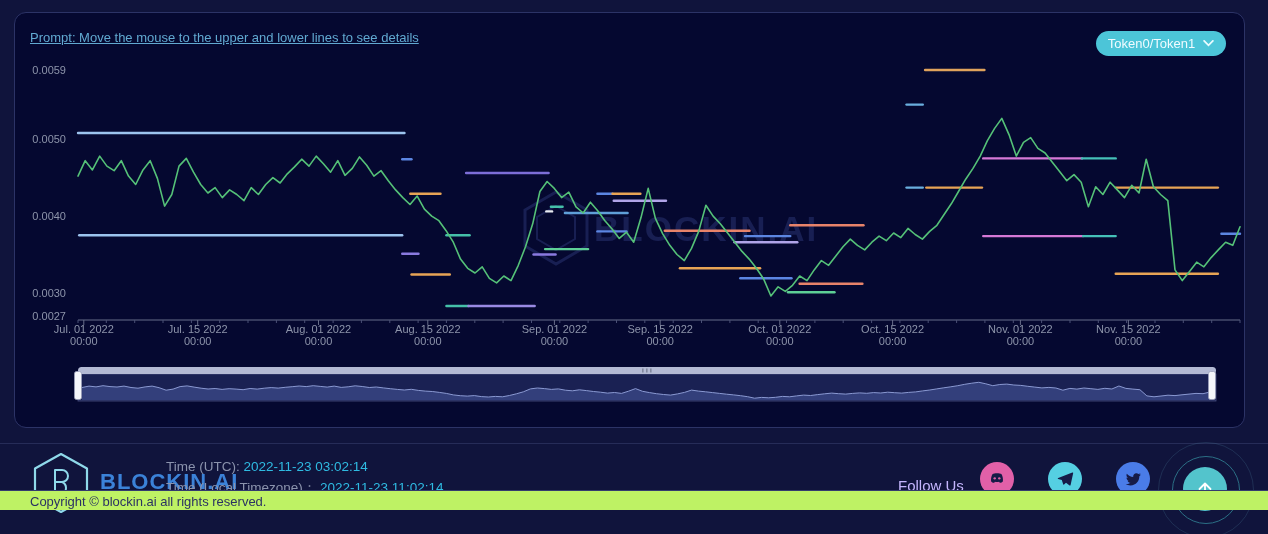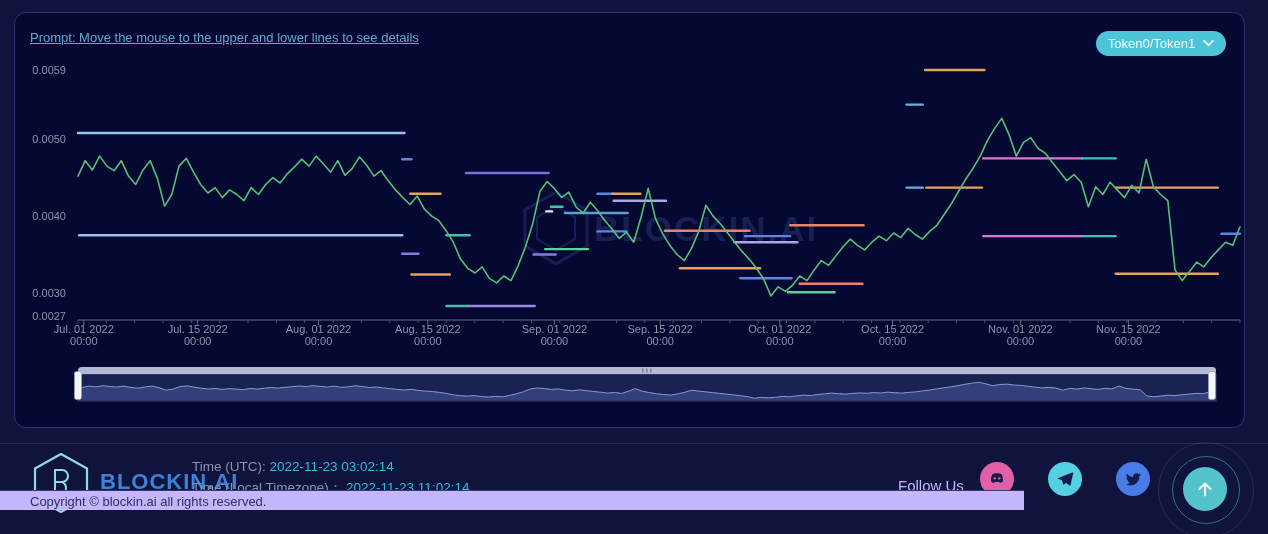--- a/index.html
+++ b/index.html
@@ -8,30 +8,30 @@
          border:1px solid #2c3366;border-radius:12px;box-sizing:border-box;}
   .prompt{position:absolute;left:30px;top:30px;font-size:13px;color:#61a9d1;text-decoration:underline;}
   .token-select{position:absolute;left:1096px;top:31px;width:130px;height:25px;background:#4cc5d8;
         border-radius:13px;display:flex;align-items:center;justify-content:center;gap:8px;
         color:#f0fbff;font-size:13px;cursor:pointer;}
   .token-select svg{display:block;}
   #chart-svg{position:absolute;left:0;top:0;font-family:"Liberation Sans",sans-serif;}
   .footer-sep{position:absolute;left:0;top:443px;width:1268px;height:1px;background:#262c58;}
   .logo-box{position:absolute;left:30px;top:451px;width:62px;height:62px;}
   .wordmark{position:absolute;left:100px;top:469px;font-size:22px;font-weight:bold;color:#3b82d8;letter-spacing:1px;}
-  .time-block{position:absolute;left:192px;top:456px;font-size:13.5px;line-height:21px;}
+  .time-block{position:absolute;left:166px;top:456px;font-size:13.5px;line-height:21px;}
   .t-label{color:#8b93ad;} .t-value{color:#2fbbe2;}
   .follow{position:absolute;left:898px;top:477px;color:#c4b5fd;font-size:15px;}
   #social-row{position:absolute;left:980px;top:462px;display:flex;gap:34px;}
   .social-btn{width:34px;height:34px;border-radius:50%;display:flex;align-items:center;justify-content:center;cursor:pointer;}
   .ring1{position:absolute;left:1172px;top:456px;width:66px;height:66px;border-radius:50%;border:1px solid #2b6f85;}
   .ring2{position:absolute;left:1158px;top:442px;width:94px;height:94px;border-radius:50%;border:1px solid rgba(80,140,170,0.22);}
   .top-btn{position:absolute;left:1183px;top:467px;width:44px;height:44px;border-radius:50%;background:#53c4cc;
         display:flex;align-items:center;justify-content:center;cursor:pointer;}
-  .copybar{position:absolute;left:0;top:490px;width:1024px;height:20px;background:#c4b5fd;border-top:1px solid #343b6e;box-sizing:border-box;}
+  .copybar{position:absolute;left:0;top:490px;width:1268px;height:20px;background:#bef264;border-top:1px solid #343b6e;box-sizing:border-box;}
   .copytext{margin:3px 0 0 30px;font-size:13px;color:#2b3263;}
 </style>
 </head>
 <body>
 
 <div id="screen">
 
   <div class="panel"></div>
 
   <div class="prompt">Prompt: Move the mouse to the upper and lower lines to see details</div>

